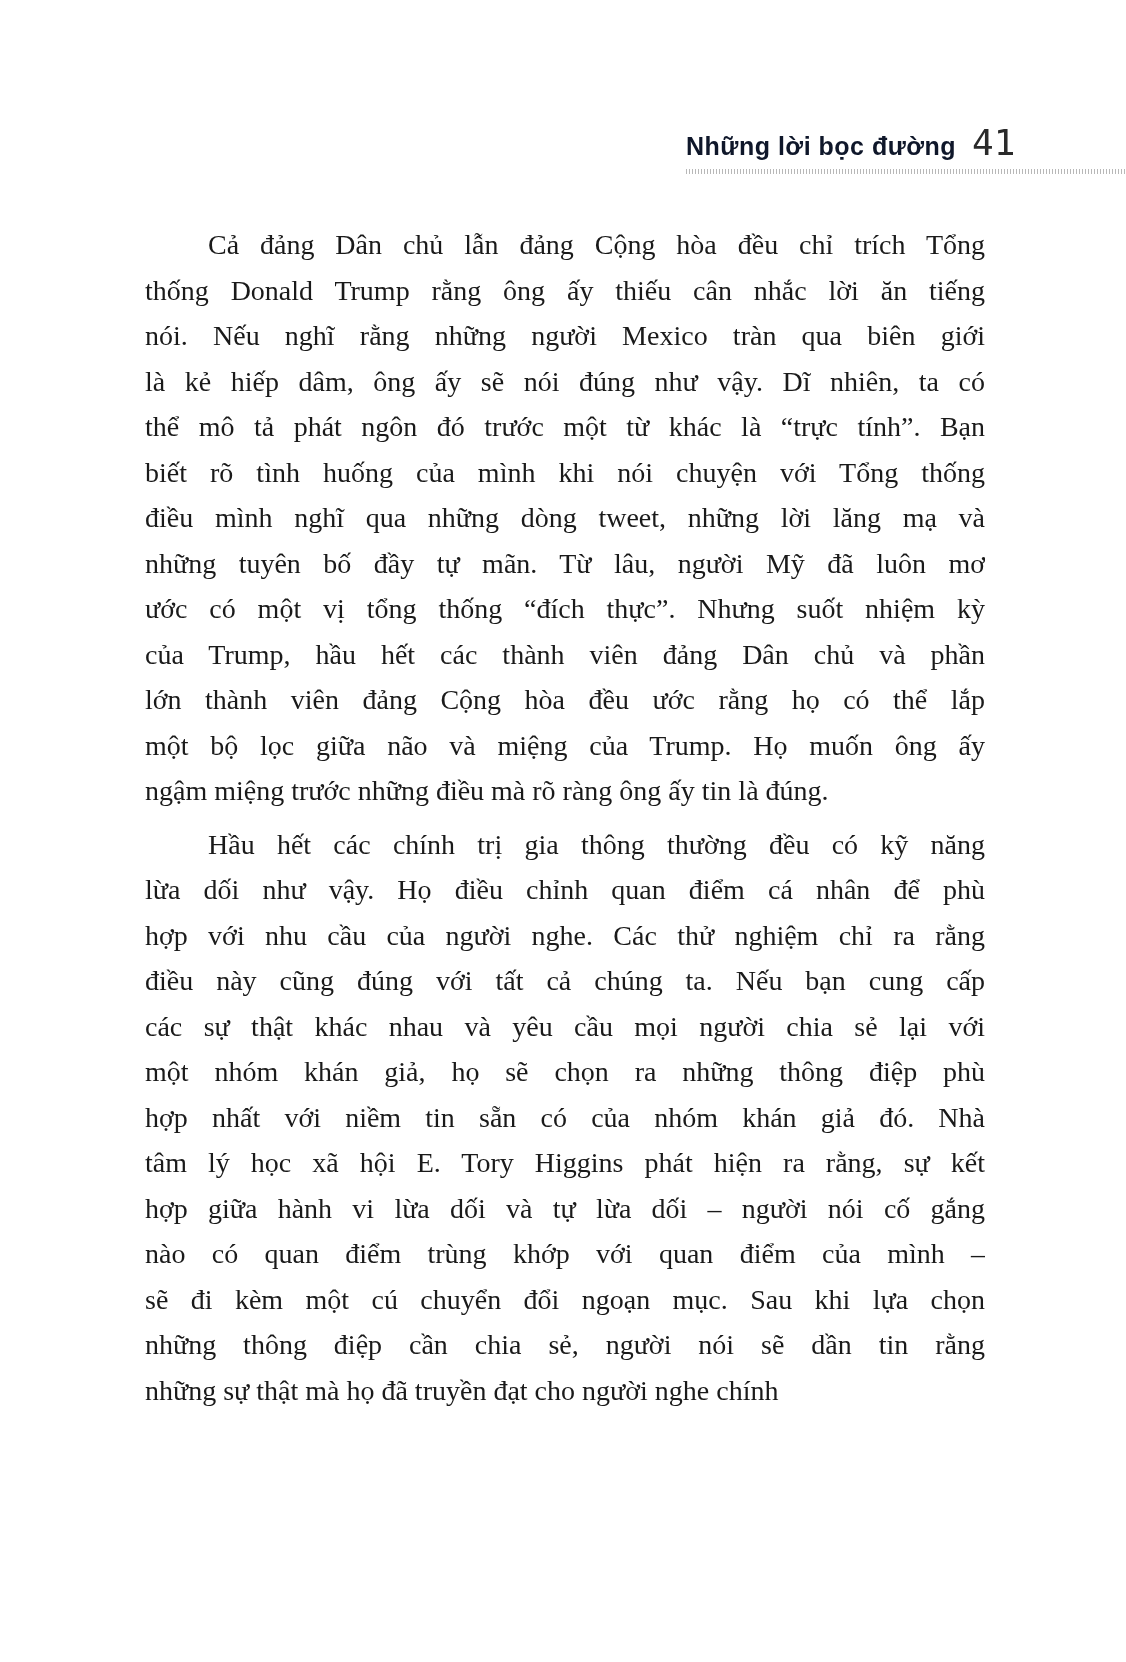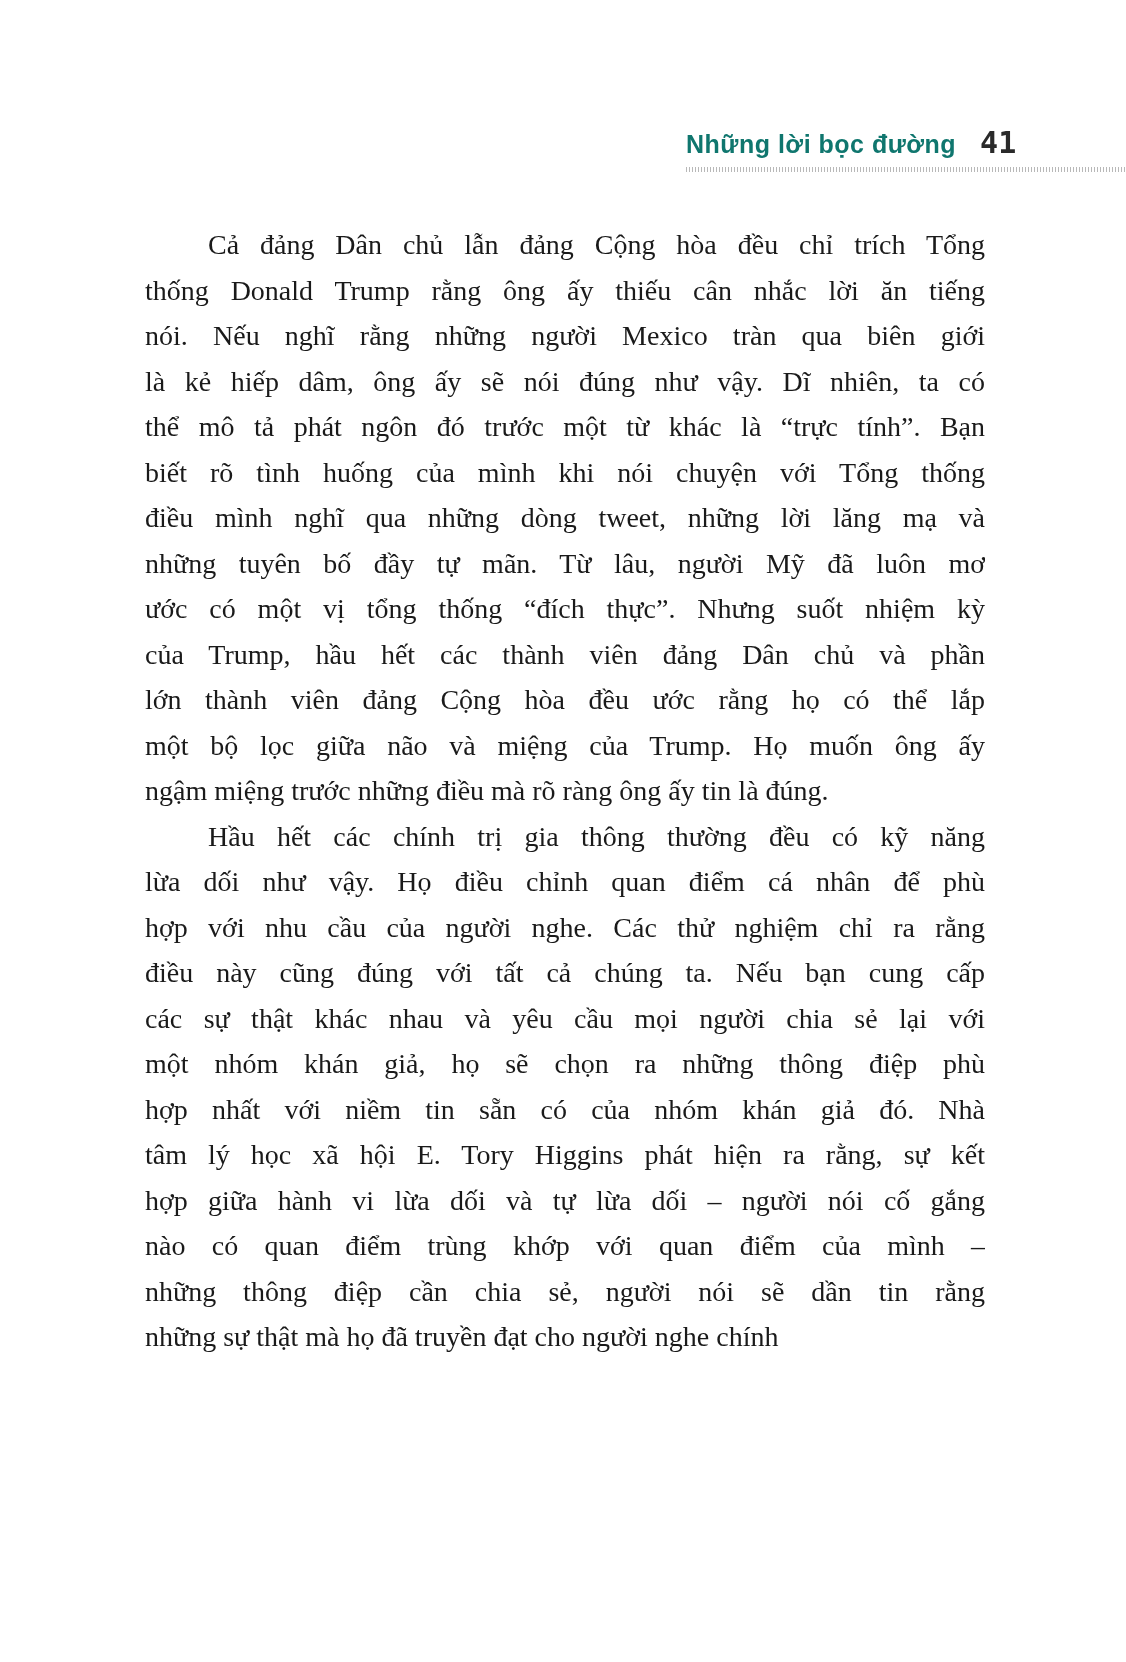--- a/index.html
+++ b/index.html
@@ -26,48 +26,49 @@
     align-items: baseline;
     justify-content: flex-start;
     white-space: nowrap;
   }
   .running-title {
     font-family: "Liberation Sans", "DejaVu Sans", sans-serif;
     font-weight: 700;
     font-size: 25px;
     line-height: 32px;
     letter-spacing: 0.5px;
-    color: #0f766e;
+    color: #0f172a;
     text-align: center;
   }
   .page-number {
     font-family: "DejaVu Sans Mono", monospace;
-    font-weight: 700;
-    font-size: 30px;
+    font-weight: 400;
+    font-size: 36px;
     line-height: 32px;
     color: #2a2a2a;
-    margin-left: 24px;
+    margin-left: 16px;
   }
   .header-rule {
     margin-top: 7px;
     height: 5px;
     background: repeating-linear-gradient(90deg, #b8b8b8 0 1px, transparent 1px 3px);
   }
   
   .body-text {
     position: absolute;
     left: 145px;
     top: 222px;
     width: 840px;
     font-family: "Liberation Serif", "DejaVu Serif", serif;
     font-size: 28px;
     line-height: 45.5px;
     color: #1a1a1a;
   }
   .paragraph + .paragraph {
+    margin-top: 8px;
   }
   .paragraph .line {
     text-align: justify;
     text-align-last: justify;
     text-justify: inter-word;
     white-space: nowrap;
     overflow: hidden;
   }
   .paragraph .line.last {
     text-align-last: left;
@@ -109,18 +110,19 @@
         <div class="line">Hầu hết các chính trị gia thông thường đều có kỹ năng</div>
         <div class="line">lừa dối như vậy. Họ điều chỉnh quan điểm cá nhân để phù</div>
         <div class="line">hợp với nhu cầu của người nghe. Các thử nghiệm chỉ ra rằng</div>
         <div class="line">điều này cũng đúng với tất cả chúng ta. Nếu bạn cung cấp</div>
         <div class="line">các sự thật khác nhau và yêu cầu mọi người chia sẻ lại với</div>
         <div class="line">một nhóm khán giả, họ sẽ chọn ra những thông điệp phù</div>
         <div class="line">hợp nhất với niềm tin sẵn có của nhóm khán giả đó. Nhà</div>
         <div class="line">tâm lý học xã hội E. Tory Higgins phát hiện ra rằng, sự kết</div>
         <div class="line">hợp giữa hành vi lừa dối và tự lừa dối – người nói cố gắng</div>
         <div class="line">nào có quan điểm trùng khớp với quan điểm của mình –</div>
+        <div class="line">sẽ đi kèm một cú chuyển đổi ngoạn mục. Sau khi lựa chọn</div>
         <div class="line">những thông điệp cần chia sẻ, người nói sẽ dần tin rằng</div>
         <div class="line last">những sự thật mà họ đã truyền đạt cho người nghe chính</div>
       </div>
   </main>
 
 </div>
 
 </body></html>

